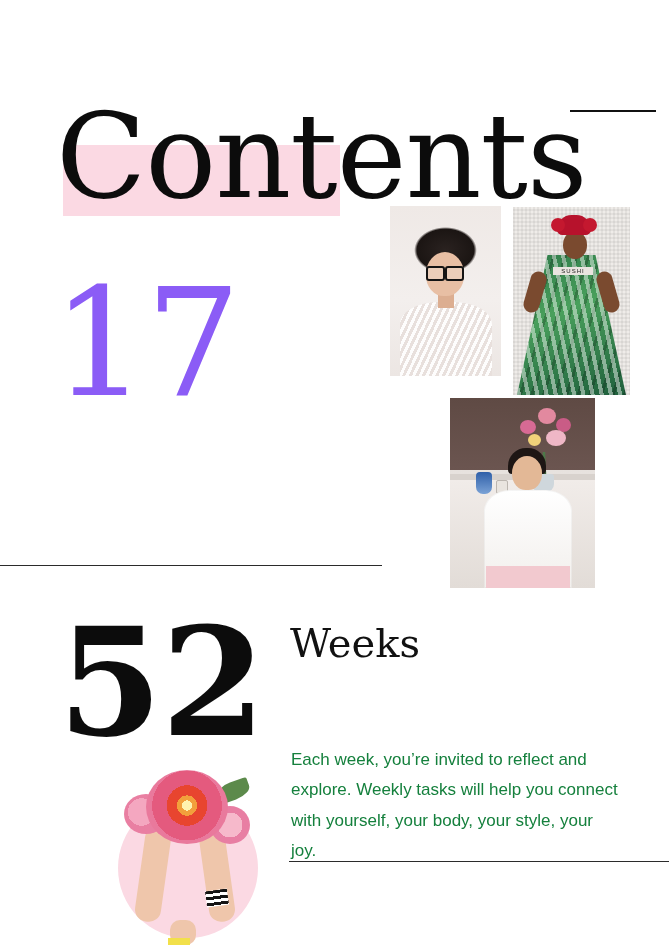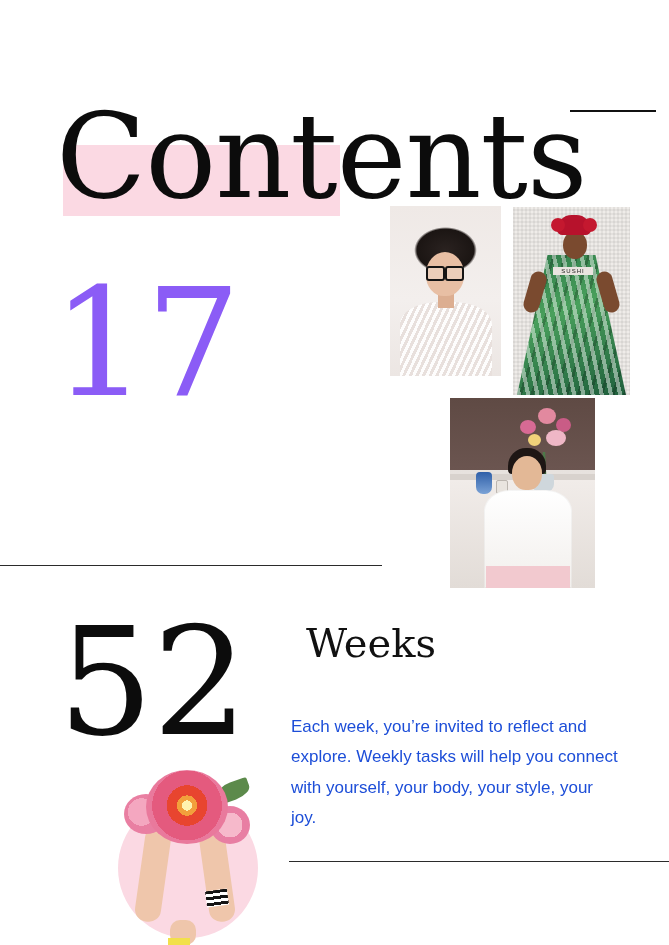--- a/index.html
+++ b/index.html
@@ -99,45 +99,44 @@
   }
 
   
   .num-52 {
     position: absolute;
     left: 58px;
     top: 607px;
     font-family: "DejaVu Serif", "Liberation Serif", serif;
     font-size: 150px;
     line-height: 1;
-    font-weight: 400;
+    font-weight: 700;
     color: #0c0c0c;
     letter-spacing: -1px;
   }
 
   .head-weeks {
     position: absolute;
     left: 290px;
     top: 621px;
     font-family: "DejaVu Serif", "Liberation Serif", serif;
     font-size: 40px;
     line-height: 1.1;
     font-weight: 400;
     color: #111;
-    margin-left: 16px;
   }
 
   .body-52 {
     position: absolute;
     left: 291px;
-    top: 679px;
+    top: 712px;
     width: 330px;
     font-size: 17px;
     line-height: 1.78;
-    color: #1d4ed8;
+    color: #15803d;
     margin-top: 33px;
   }
 
   .divider-2 {
     position: absolute;
     left: 289px;
     top: 861px;
     width: 380px;
     height: 1px;
     background: #2b2b2b;

